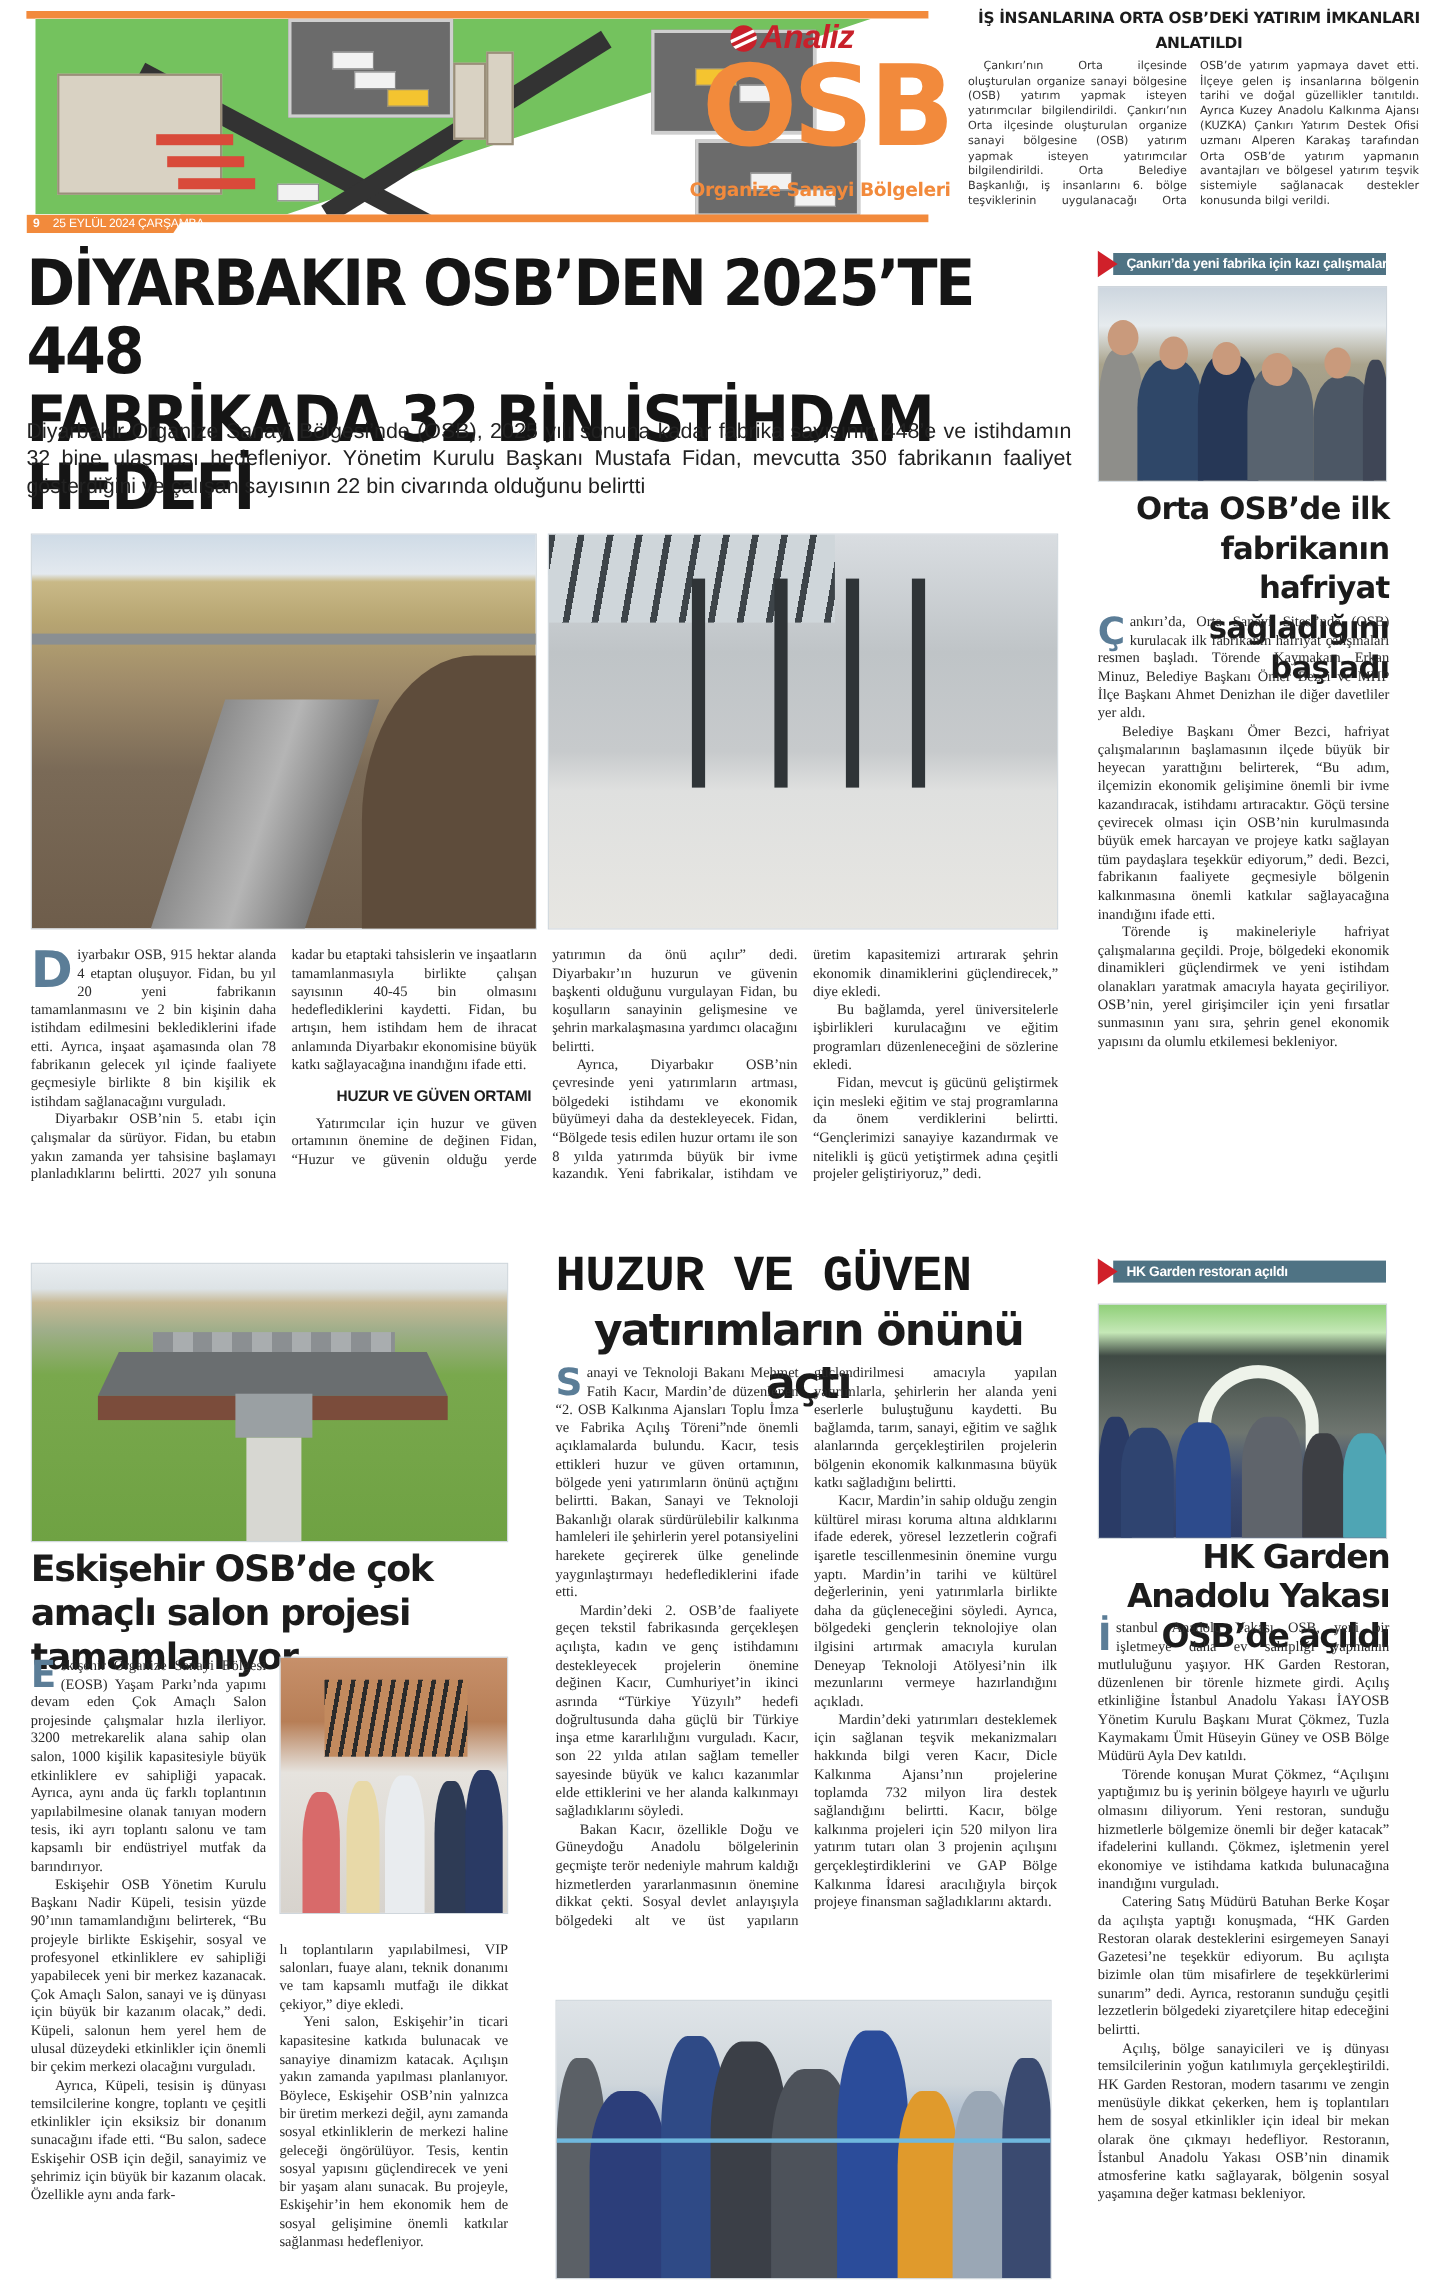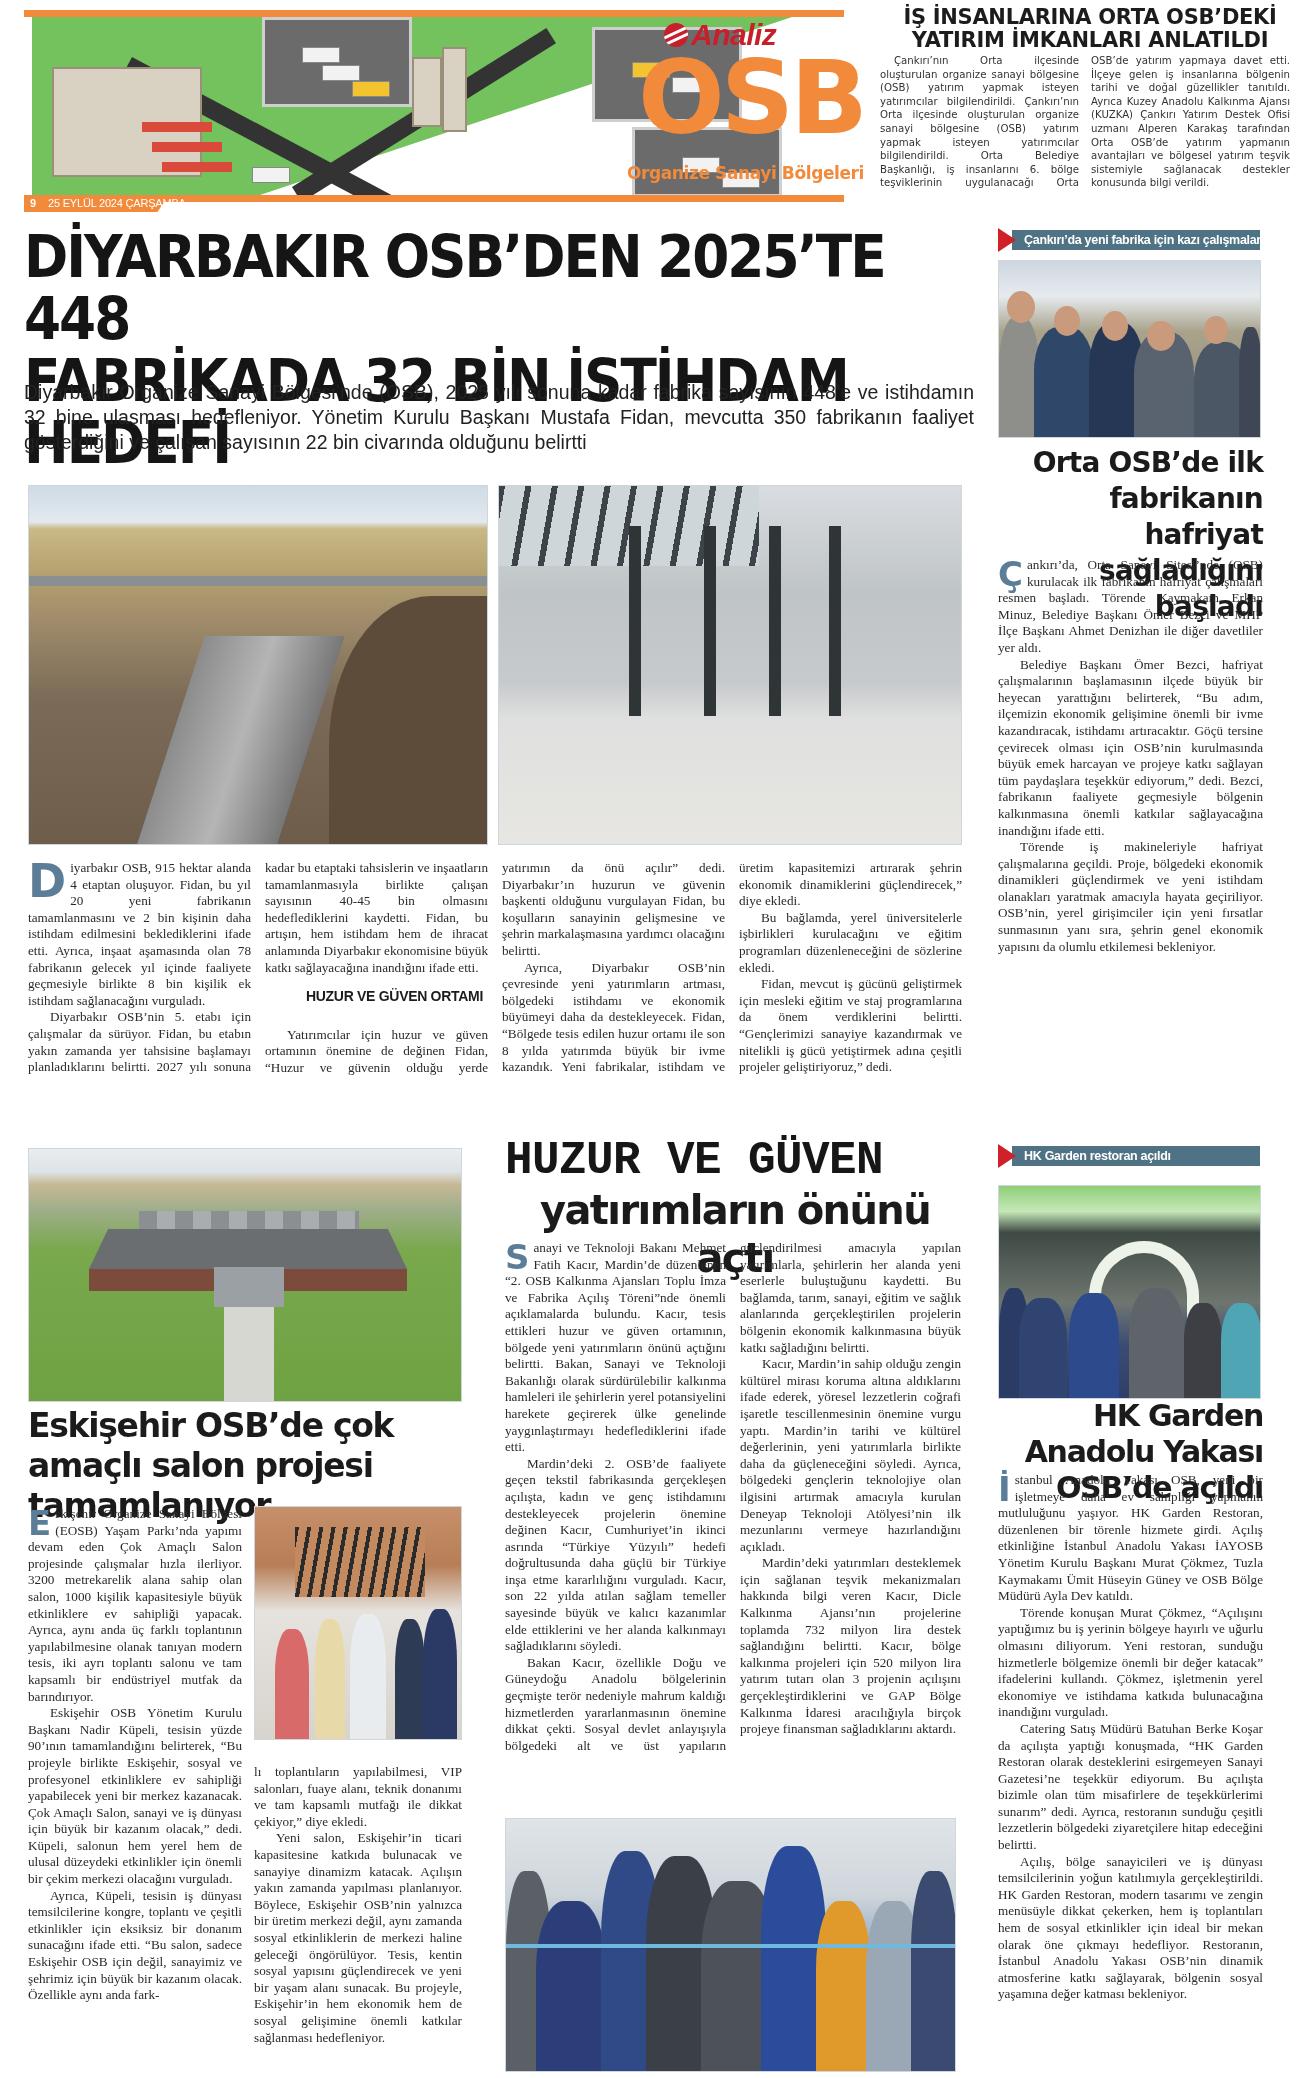--- a/index.html
+++ b/index.html
@@ -30,21 +30,21 @@
   #mh-logo .name { font-family: "Liberation Sans", sans-serif; font-weight: 700; font-style: italic; font-size: 30px; color: #c8202a; letter-spacing: -0.5px; line-height: 30px; }
   #mh-osb { left: 540px; top: 48px; width: 300px; font-family: "DejaVu Sans", sans-serif; font-weight: 700; font-size: 102px; color: #f28a3c; line-height: 100px; letter-spacing: -4px; text-align: right; }
   #mh-sub { left: 520px; top: 163px; width: 320px; font-family: "DejaVu Sans", sans-serif; font-weight: 700; font-size: 17px; color: #f28a3c; text-align: right; letter-spacing: -0.4px; }
   #mh-datebar { left: 0; top: 195px; width: 820px; height: 17px; }
   #mh-datebar .tab { position: absolute; left: 0; top: 0; width: 145px; height: 17px; background: #f28a3c; clip-path: polygon(0 0, 100% 0, 92% 100%, 0 100%); }
   #mh-datebar .line { position: absolute; left: 140px; top: 0; width: 680px; height: 7px; background: #f28a3c; }
   #mh-page { left: 6px; top: 0; font-family: "Liberation Sans", sans-serif; font-weight: 700; font-size: 11px; color: #fff; line-height: 17px; }
   #mh-date { left: 24px; top: 0; font-family: "Liberation Sans", sans-serif; font-size: 11px; color: #fff; line-height: 17px; letter-spacing: -0.2px; }
 
   
-  #tr-head { left: 880px; top: 6px; width: 420px; font-family: "DejaVu Sans", sans-serif; font-weight: 700; font-size: 21px; line-height: 23px; color: #1c1c1c; text-align: center; letter-spacing: -0.3px; }
+  #tr-head { left: 880px; top: 6px; width: 420px; font-family: "DejaVu Sans", sans-serif; font-weight: 700; font-size: 14px; line-height: 23px; color: #1c1c1c; text-align: center; letter-spacing: -0.3px; }
   #tr-body { left: 880px; top: 54px; width: 410px; column-count: 2; column-gap: 12px; font-family: "DejaVu Sans", sans-serif; font-size: 10.2px; line-height: 13.6px; color: #333; text-align: justify; hyphens: auto; }
   #tr-body p { text-indent: 14px; }
 
   
   #main-head { left: 24px; top: 226px; width: 950px; font-family: "DejaVu Sans", sans-serif; font-weight: 700; font-size: 58px; line-height: 62px; color: #151515; letter-spacing: -2.2px; transform: scaleX(0.92); transform-origin: left top; }
   #main-lead { left: 24px; top: 380px; width: 950px; font-family: "Liberation Sans", sans-serif; font-size: 19.5px; line-height: 25px; color: #222; text-align: justify; }
 
   .photo { position: absolute; overflow: hidden; border: 1px solid #cfd6dc; }
   #photo-diy1 { left: 28px; top: 485px; width: 460px; height: 360px;
     background: linear-gradient(180deg, #cfdbe6 0%, #e3e9ef 10%, #c9b987 12%, #b7a572 22%, #9f8b6a 38%, #7a6a57 60%, #6e5d4b 100%); }
@@ -52,21 +52,21 @@
   #photo-diy1 .dirt { position: absolute; left: 300px; top: 110px; width: 170px; height: 250px; background: #5e4c3b; border-radius: 60% 0 0 0; }
   #photo-diy1 .wall { position: absolute; left: 0; top: 90px; width: 460px; height: 10px; background: #8a8f92; }
   #photo-diy2 { left: 498px; top: 485px; width: 464px; height: 360px;
     background: linear-gradient(180deg, #d9dde1 0%, #bfc4c7 30%, #c7cacc 55%, #dfe0df 65%, #e7e6e2 100%); }
   #photo-diy2 .beams { position: absolute; left: 0; top: 0; width: 260px; height: 80px; background: repeating-linear-gradient(100deg, #3d4449 0 6px, #cfd6da 6px 26px); }
   #photo-diy2 .col { position: absolute; top: 40px; width: 12px; height: 190px; background: #2f3437; }
 
   .body { position: absolute; font-family: "Liberation Serif", serif; font-size: 13.2px; line-height: 16.6px; color: #2a2a2a; text-align: justify; hyphens: auto; }
   .body p { text-indent: 22px; }
   .body p.first { text-indent: 0; }
-  .body h4 { font-family: "Liberation Sans", sans-serif; font-weight: 700; font-size: 14px; color: #1c1c1c; margin: 12px 0 22px; letter-spacing: -0.3px; padding-left: 41px; }
+  .body h4 { font-family: "Liberation Sans", sans-serif; font-weight: 700; font-size: 14px; color: #1c1c1c; margin: 12px 0 8px; letter-spacing: -0.3px; padding-left: 41px; }
   .drop { float: left; font-family: "DejaVu Sans", sans-serif; font-weight: 700; color: #5b7d97; font-size: 46px; line-height: 38px; margin: 2px 4px 0 0; }
   .drop.sm { font-size: 34px; line-height: 30px; }
 
   #diy-body { left: 28px; top: 860px; width: 934px; column-count: 4; column-gap: 14px; height: 250px; }
 
   
   .kicker { position: absolute; height: 24px; }
   .kicker .arrow { position: absolute; left: 0; top: 0; width: 0; height: 0; border-top: 12px solid transparent; border-bottom: 12px solid transparent; border-left: 18px solid #d0202a; }
   .kicker .bar { position: absolute; left: 14px; top: 2px; right: 0; height: 20px; background: #4f7384; }
   .kicker .txt { position: absolute; left: 26px; top: 2px; font-family: "Liberation Sans", sans-serif; font-weight: 700; font-size: 12.5px; line-height: 20px; color: #fff; white-space: nowrap; letter-spacing: -0.3px; }

